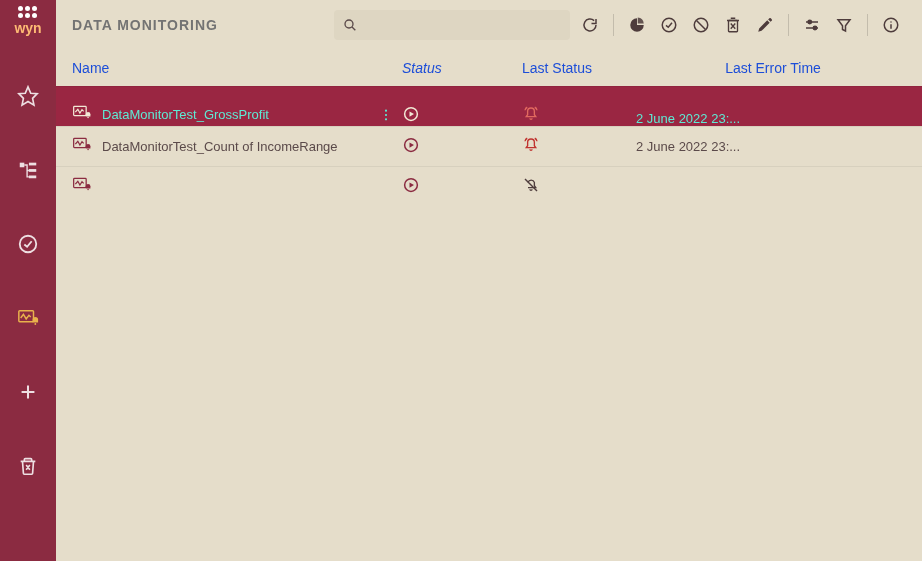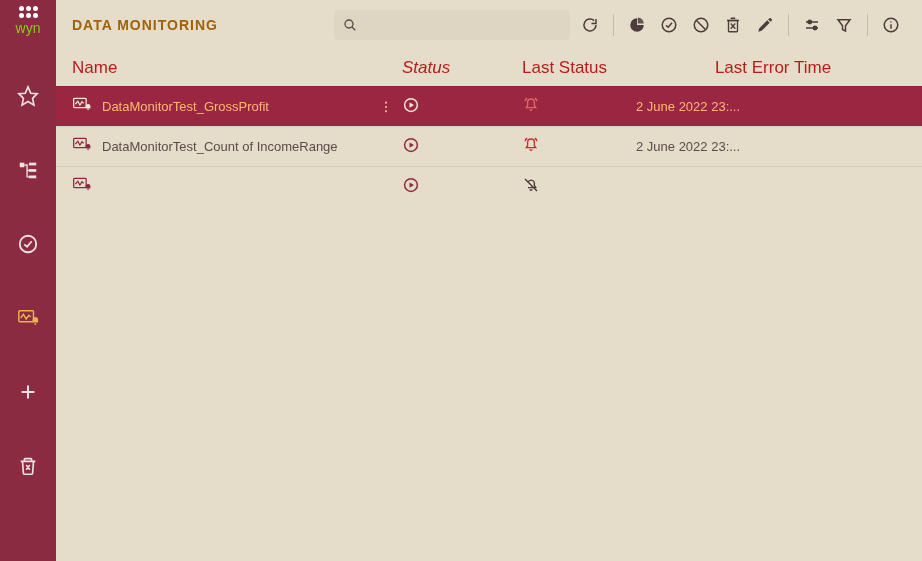--- a/index.html
+++ b/index.html
@@ -14,23 +14,23 @@
   }
   .sidebar {
     width: 56px;
     background: #8b2b41;
     display: flex;
     flex-direction: column;
     align-items: center;
     padding-top: 6px;
   }
   .logo {
-    color: #84cc16;
+    color: #fdba74;
     font-size: 14px;
-    font-weight: 400;
+    font-weight: 700;
     display: flex;
     flex-direction: column;
     align-items: center;
     margin-bottom: 34px;
     cursor: pointer;
   }
   .logo-dots {
     display: grid;
     grid-template-columns: repeat(3, 5px);
     gap: 2px;
@@ -57,21 +57,21 @@
     flex-direction: column;
     position: relative;
   }
   .topbar {
     height: 50px;
     display: flex;
     align-items: center;
     padding: 0 16px;
   }
   .title {
-    color: #a16207;
+    color: #737373;
     font-size: 14px;
     font-weight: 600;
     letter-spacing: 1px;
     margin-right: 16px;
   }
   .search-wrap {
     flex: 0 0 auto;
     width: 236px;
     height: 30px;
     background: #ded6c2;
@@ -94,41 +94,42 @@
   }
   .tool-btn svg { width:18px; height:18px; }
   .tool-sep {
     width: 1px; height: 22px; background: rgba(0,0,0,0.15); margin: 0 6px;
   }
   .header-row {
     display: flex;
     padding: 0 12px;
     height: 36px;
     align-items: center;
-    font-size: 17px;
-    color: #b91c1c;
+    font-size: 14px;
+    color: #1d4ed8;
   }
   .col-name   { width: 334px; padding-left: 4px;}
   .col-status { width: 120px; font-style: italic; }
   .col-alarm  { width: 114px; }
   .col-exec   { width: 144px; }
   .col-error  { flex:1;text-align:center; }
   .rows { }
   .row {
     display:flex;
     align-items:center;
     height: 40px;
     padding: 0 12px;
     font-size: 13px;
     border-top: 1px solid rgba(0,0,0,0.06);
     cursor: pointer;
   }
   .row.selected {
     background: #9a2642;
-    color: #fdba74;
+    color: #5eead4;
+    align-items: flex-end;
   }
   .row .col-name { display:flex; align-items:center; gap:10px; }
   .row-icon svg { width: 20px; height: 20px; }
   .row.selected .row-icon { color:#f2e8d5; }
   .row:not(.selected) .row-icon { color:#8b2b41; }
   .row-menu { margin-left:auto; margin-right:8px; display:flex; align-items:center; cursor:pointer; }
   .row-menu svg { width: 16px; height:16px; }
   .status-icon svg { width:18px; height:18px; }
   .row:not(.selected) .status-icon { color:#8b2b41; }
   .row.selected .status-icon { color:#f2e8d5; }

